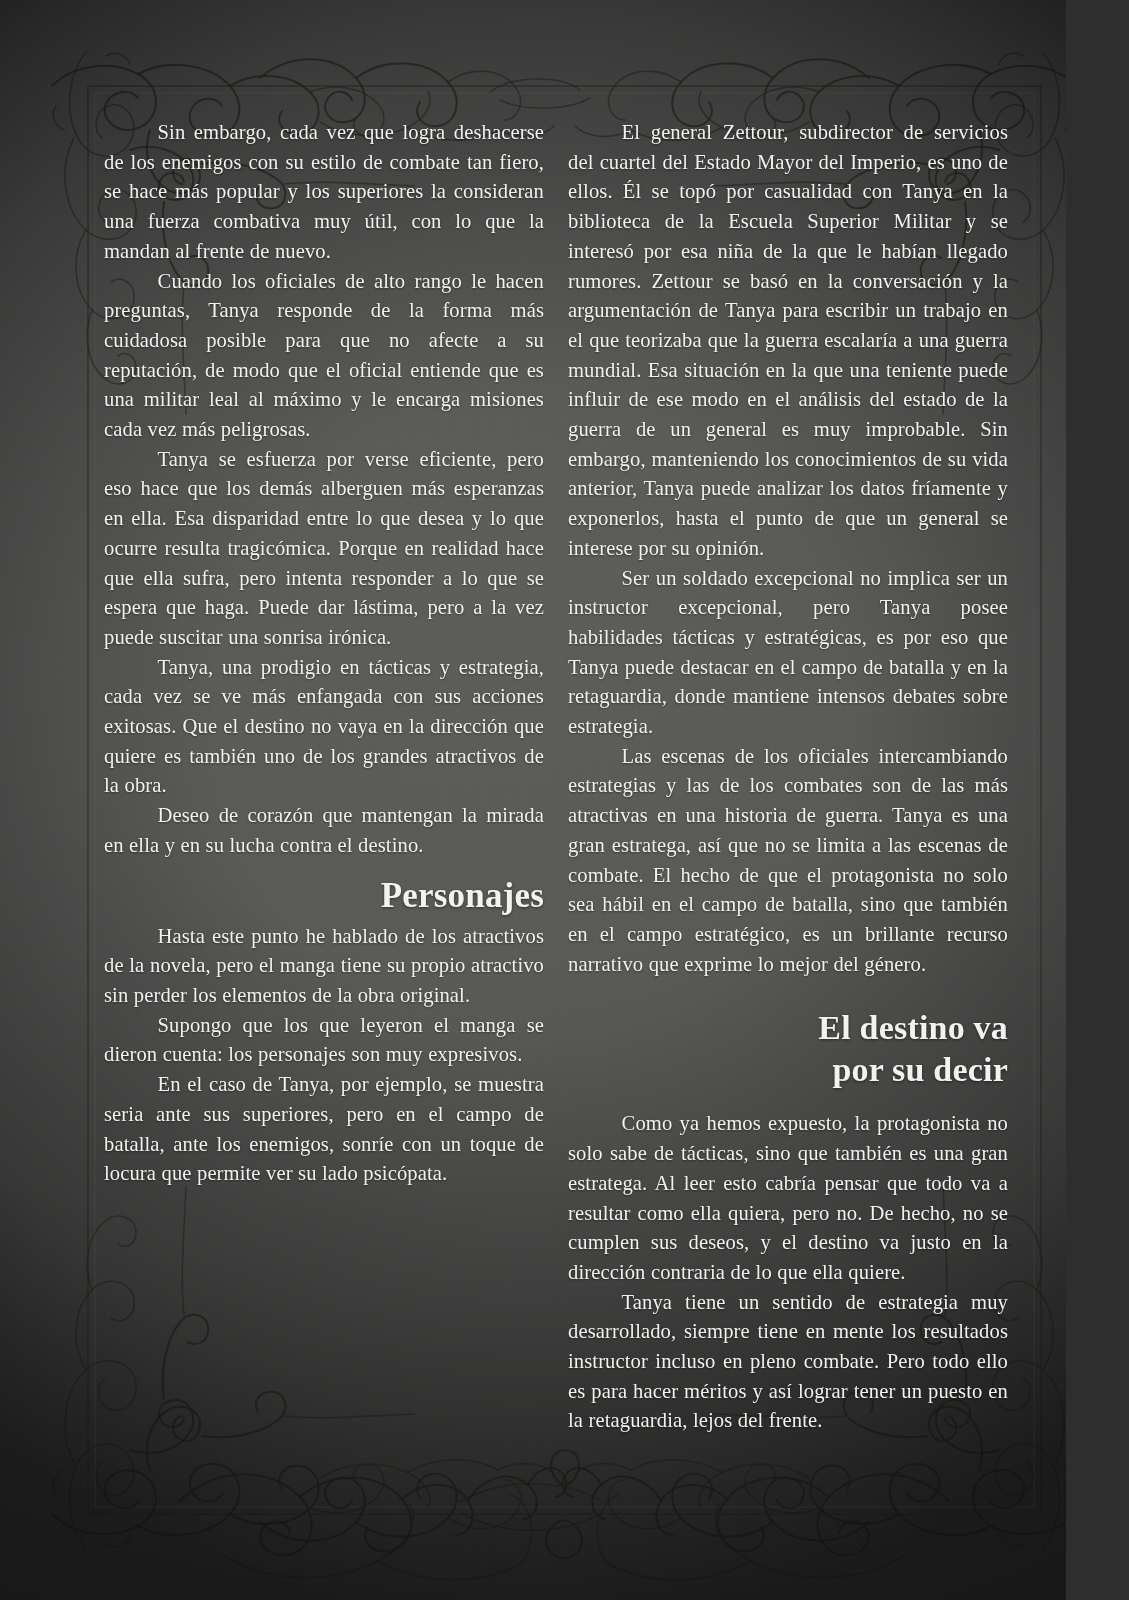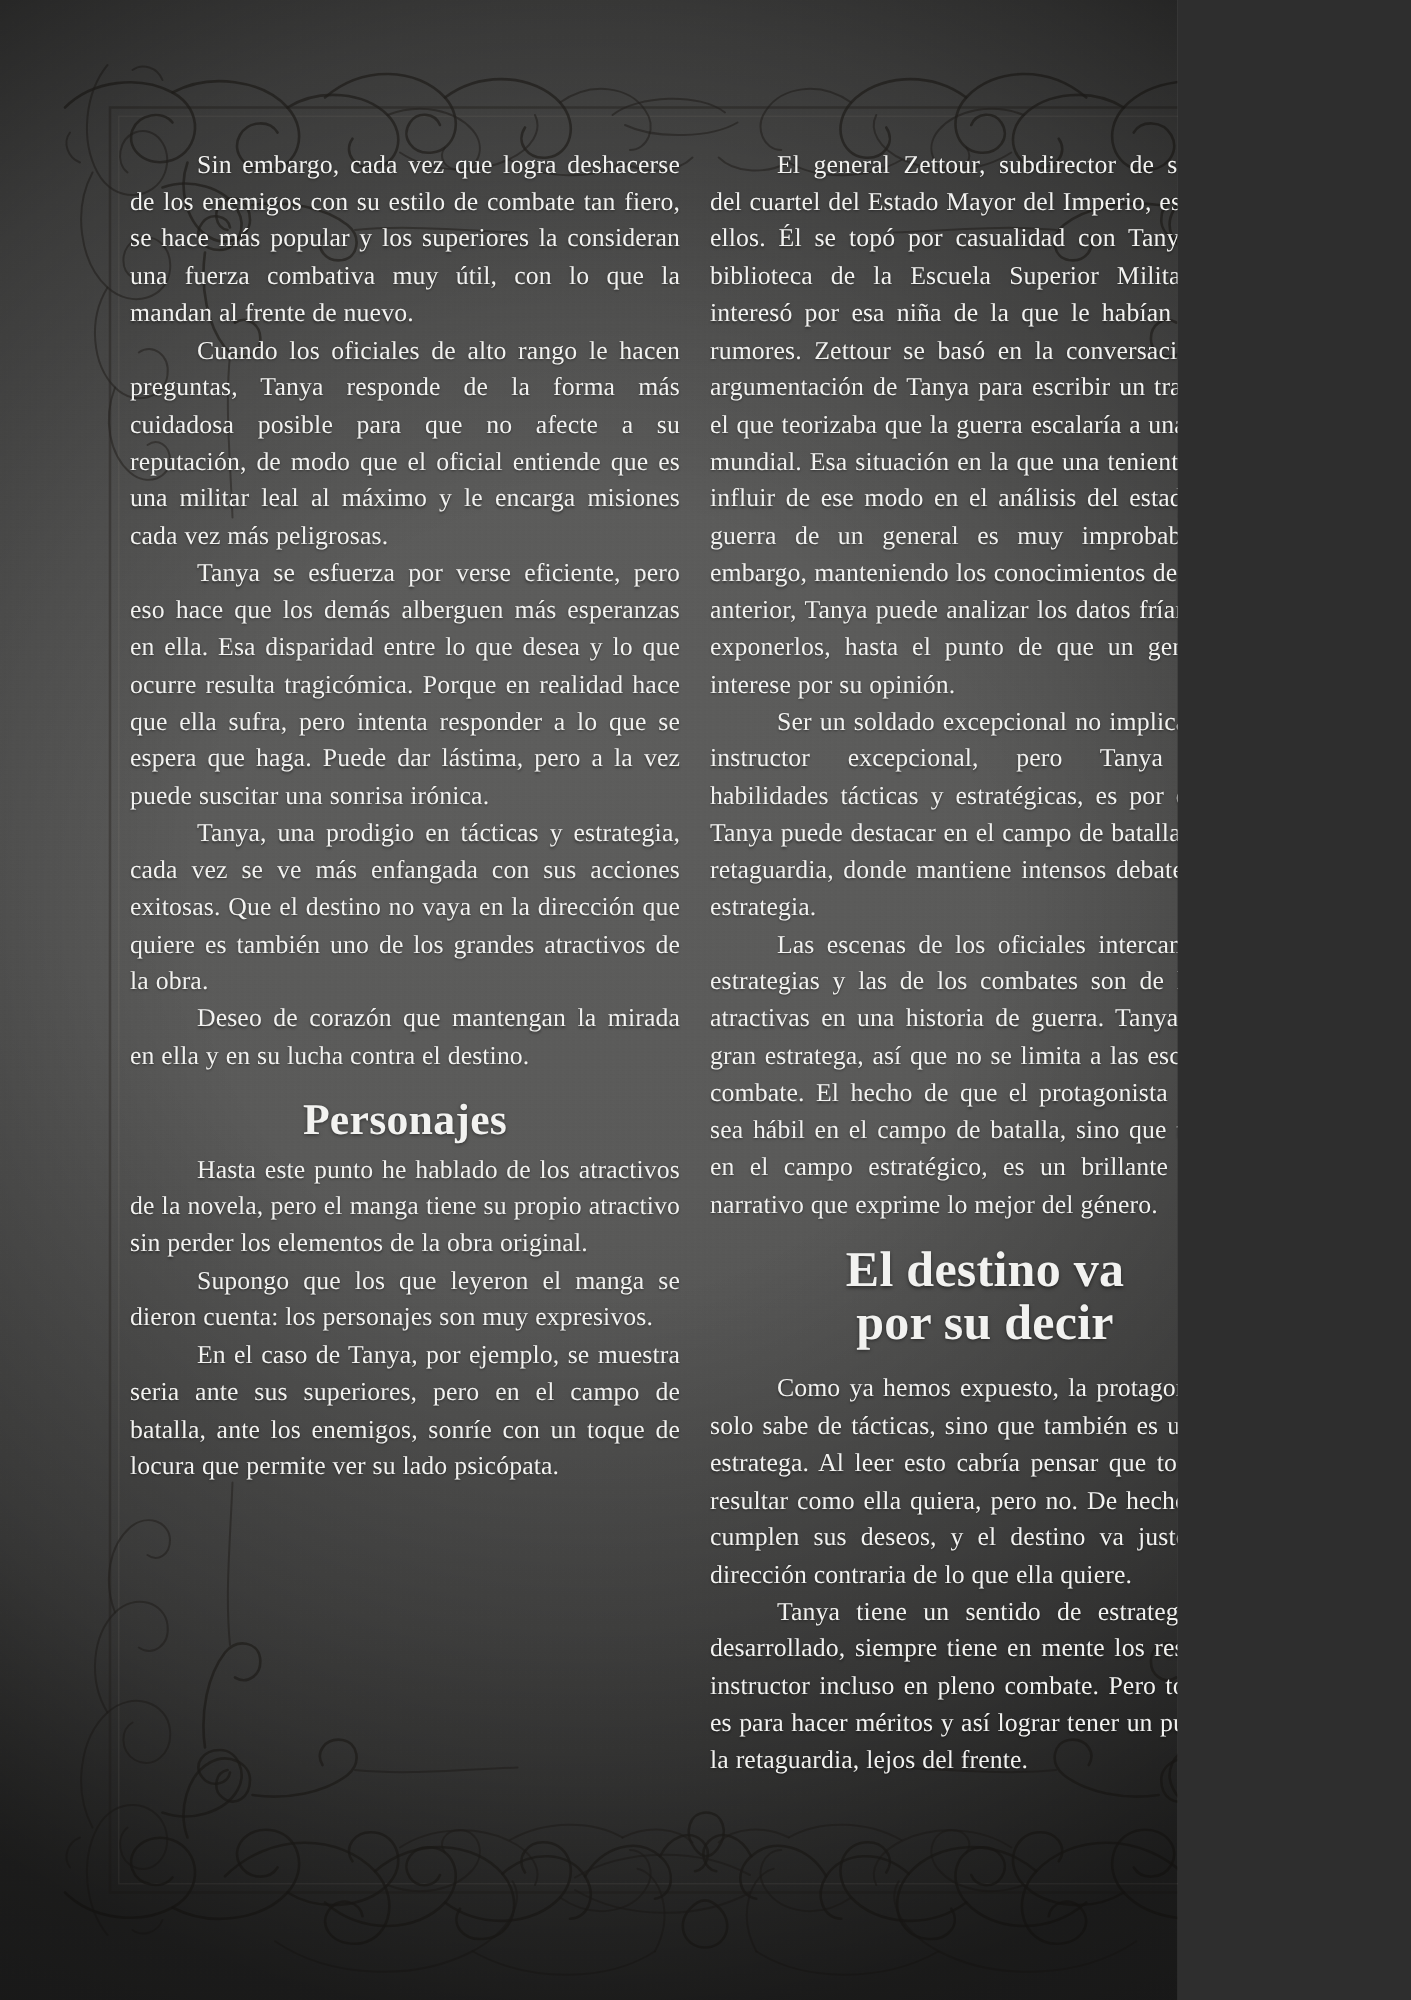--- a/index.html
+++ b/index.html
@@ -2,21 +2,21 @@
 <html><head>
 <meta charset="utf-8">
 <style>
   html, body {
     margin: 0;
     padding: 0;
     background: #2e2e2e;
   }
   .page {
     position: relative;
-    width: 942px;
+    width: 1066px;
     height: 1600px;
     overflow: hidden;
     background:
       radial-gradient(ellipse 1400px 1200px at 46% 38%, #5d5d5c 0%, #5a5a59 30%, #4e4e4d 58%, #3d3d3c 78%, #303030 100%);
     font-family: "Liberation Serif", "DejaVu Serif", serif;
     color: #f2f2f0;
   }
   
   .texture {
     position: absolute;
@@ -65,31 +65,31 @@
     text-indent: 2.6em;
     font-size: 20.6px;
     line-height: 29.7px;
     letter-spacing: .1px;
     word-spacing: .2px;
     text-shadow: 0 1px 2px rgba(0,0,0,.45);
   }
 
   h2.section-heading {
     margin: 14px 0 6px 0;
-    text-align: center;
+    text-align: right;
     font-size: 35px;
     line-height: 41px;
     font-weight: bold;
     letter-spacing: .2px;
     text-shadow: 0 1px 3px rgba(0,0,0,.5);
   }
   h2.section-heading.right-heading {
-    margin-top: 16px;
+    margin-top: 28px;
     margin-bottom: 18px;
-    font-size: 40px;
+    font-size: 34px;
     line-height: 42px;
   }
   .heading-line { display: block; }
 </style>
 </head>
 <body>
 
 <div class="page">
 
   <svg class="frame-svg" viewBox="0 0 1129 1600">

